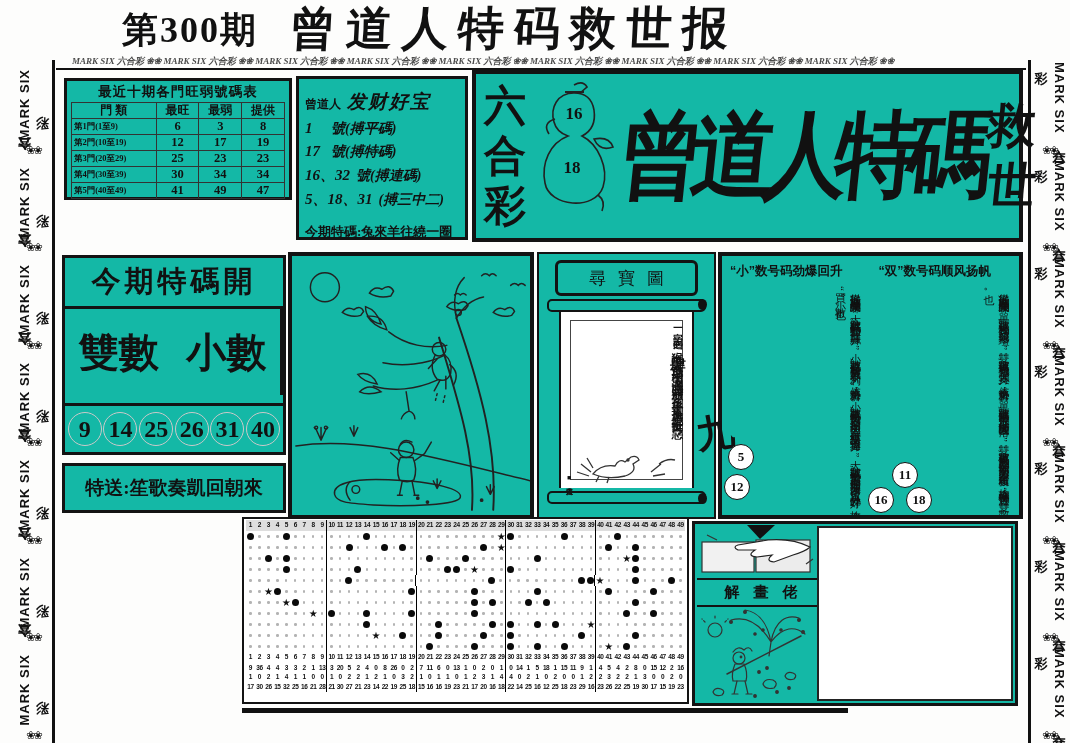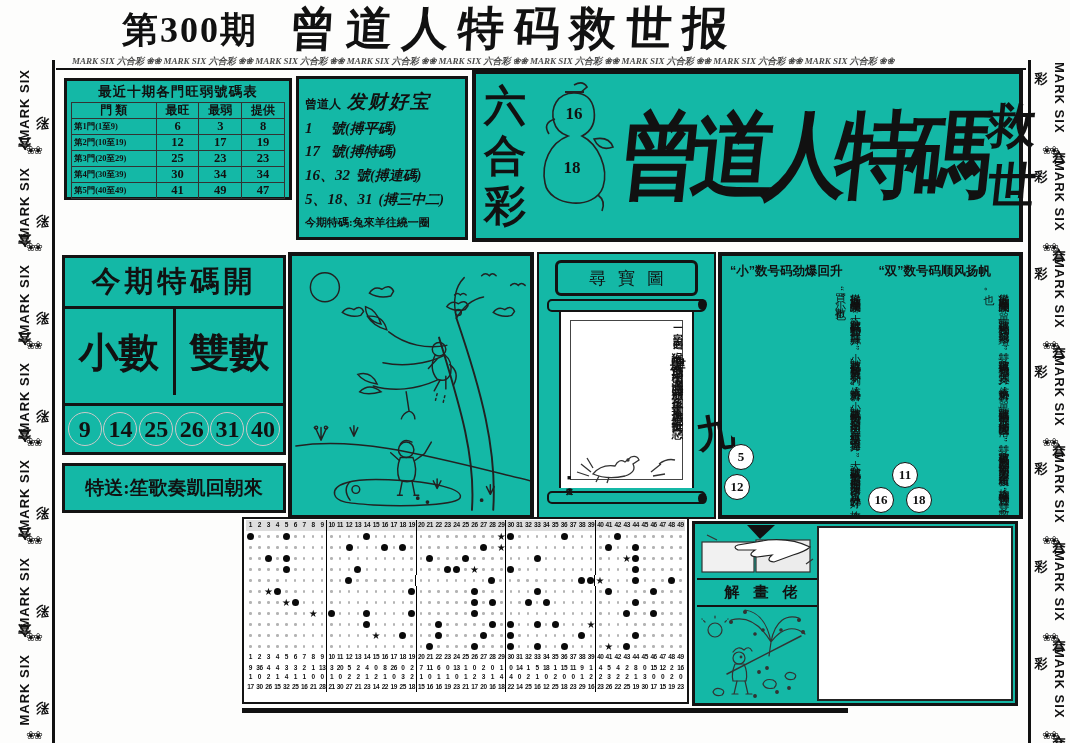--- a/index.html
+++ b/index.html
@@ -39,21 +39,21 @@
   .hot-val{font-size:12.5px;font-weight:600;}
 
   
   #lucky-box{left:296px;top:76px;width:172px;height:164px;border-width:3px;padding:10px 6px;}
   #lucky-head{display:flex;align-items:baseline;gap:6px;border-bottom:0;}
   #lucky-brand{font-size:12px;font-weight:800;}
   #lucky-title{font-size:19px;font-weight:900;font-style:italic;letter-spacing:2px;}
   .lucky-row{display:flex;align-items:baseline;gap:6px;margin-top:5px;}
   .lucky-num{font-size:15px;font-weight:800;min-width:20px;font-style:italic;}
   .lucky-label{font-size:14px;font-weight:700;font-style:italic;white-space:nowrap;}
-  #lucky-footer{margin-top:6px;font-size:11px;font-weight:900;white-space:nowrap;letter-spacing:0;}
+  #lucky-footer{margin-top:14px;font-size:13px;font-weight:900;white-space:nowrap;letter-spacing:0;}
 
   
   #masthead{left:472px;top:70px;width:551px;height:172px;border-width:4px;display:flex;align-items:center;}
   #lottery-name{display:flex;flex-direction:column;align-items:center;margin:0 2px 0 8px;}
   #lottery-name span{font-size:42px;font-weight:900;line-height:50px;}
   #gourd-wrap{width:92px;height:158px;flex:none;}
   #calligraphy{flex:1;display:flex;align-items:center;justify-content:center;}
   #callig-main{font-size:84px;font-weight:900;letter-spacing:-12px;transform:skewX(-6deg) scaleY(1.12);white-space:nowrap;}
   #callig-stack{display:flex;flex-direction:column;margin-left:8px;}
   #callig-stack span{font-size:48px;font-weight:900;line-height:60px;transform:skewX(-6deg);}
@@ -276,22 +276,22 @@
     <span id="callig-stack">
       <span>救</span>
       <span>世</span>
     </span>
   </div>
 </div>
 
 <div class="panel" id="result-combo">
   <div id="result-title">今期特碼開</div>
   <div id="result-split">
+    <div class="split-cell">雙數</div>
     <div class="split-cell" id="split-left">小數</div>
-    <div class="split-cell">雙數</div>
   </div>
 </div>
 <div class="panel" id="result-numbers">
     <span class="res-num">9</span>
     <span class="res-num">14</span>
     <span class="res-num">25</span>
     <span class="res-num">26</span>
     <span class="res-num">31</span>
     <span class="res-num">40</span>
   </div>

